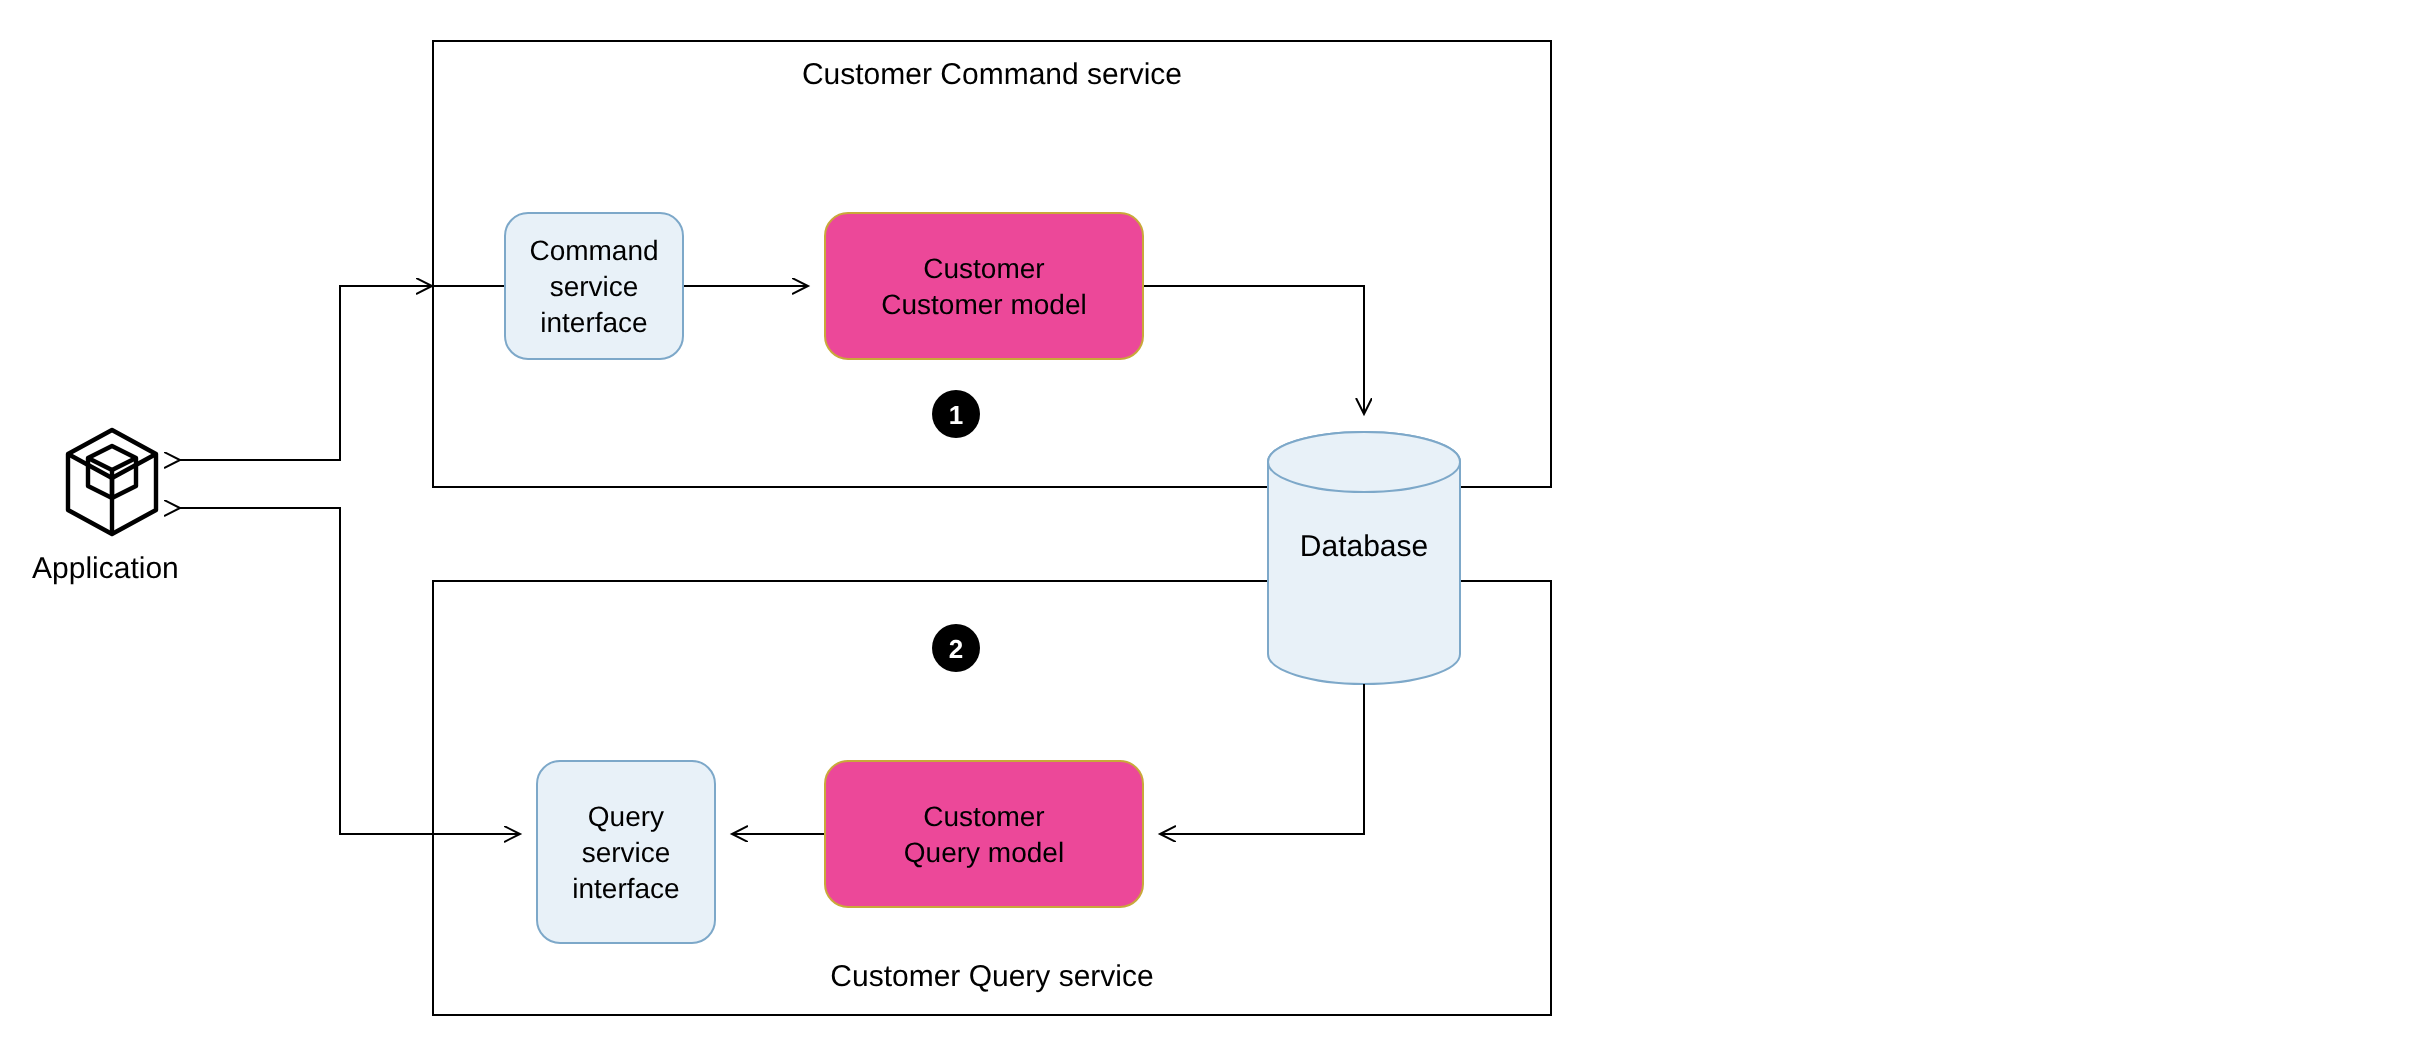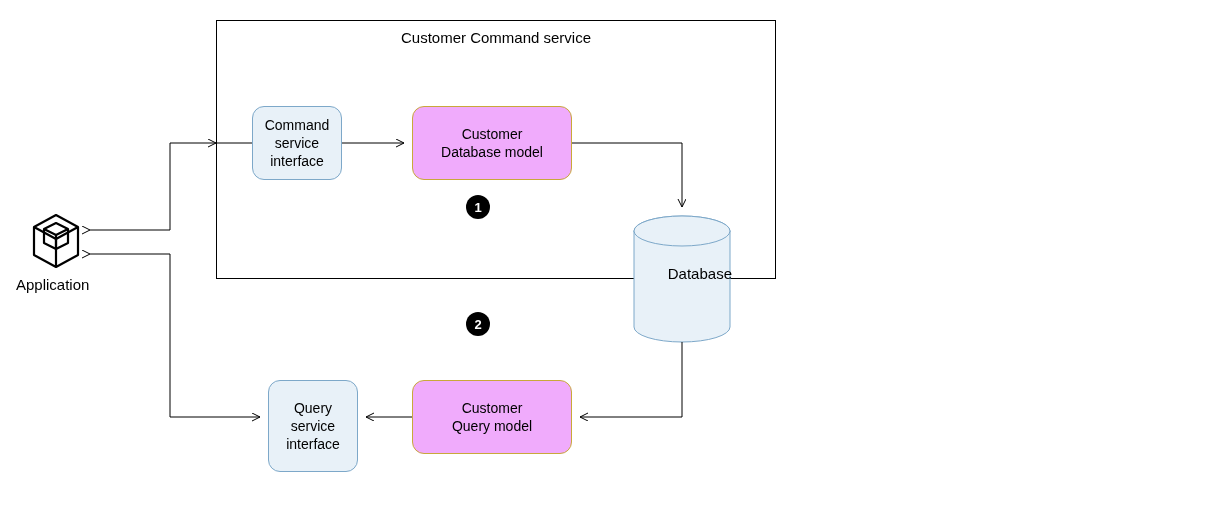--- a/index.html
+++ b/index.html
@@ -36,30 +36,30 @@
       text-align: center;
       font-size: 14px;
       line-height: 1.3;
       padding: 4px;
     }
     .node-blue {
       background: #e8f1f8;
       border: 1px solid #7da8c9;
     }
     .node-yellow {
-      background: #f0abfc;
+      background: #ec4899;
       border: 1px solid #c9a83a;
     }
     .db {
       position: absolute;
     }
     .db-label {
       position: absolute;
       font-size: 15px;
-      text-align: right;
+      text-align: center;
     }
     .marker {
       position: absolute;
       width: 24px;
       height: 24px;
       border-radius: 50%;
       background: #000;
       color: #fff;
       display: flex;
       align-items: center;
@@ -80,37 +80,40 @@
       width: 1212px;
       height: 520px;
       pointer-events: none;
     }
   </style>
 </head>
 <body>
 
 <div class="canvas">
 
-  <div class="box" style="left:216px; top:20px; width:560px; height:259px;">
+  <div class="box" style="left:216px; top:20px; width:560px; height:224px;">
     <div class="service-box-title" style="top:8px;">Customer Command service</div>
   </div>
 
+  <div class="box" style="left:216px; top:290px; width:560px; height:218px;">
+    <div class="service-box-title" style="bottom:10px;">Customer Query service</div>
+  </div>
 
   <div class="node node-blue" style="left:252px; top:106px; width:90px; height:74px;">
     <div>
       <div>Command</div>
       <div>service</div>
       <div>interface</div>
     </div>
   </div>
 
   <div class="node node-yellow" style="left:412px; top:106px; width:160px; height:74px;">
     <div>
       <div>Customer</div>
-      <div>Database model</div>
+      <div>Customer model</div>
     </div>
   </div>
 
   <div class="node node-blue" style="left:268px; top:380px; width:90px; height:92px;">
     <div>
       <div>Query</div>
       <div>service</div>
       <div>interface</div>
     </div>
   </div>

